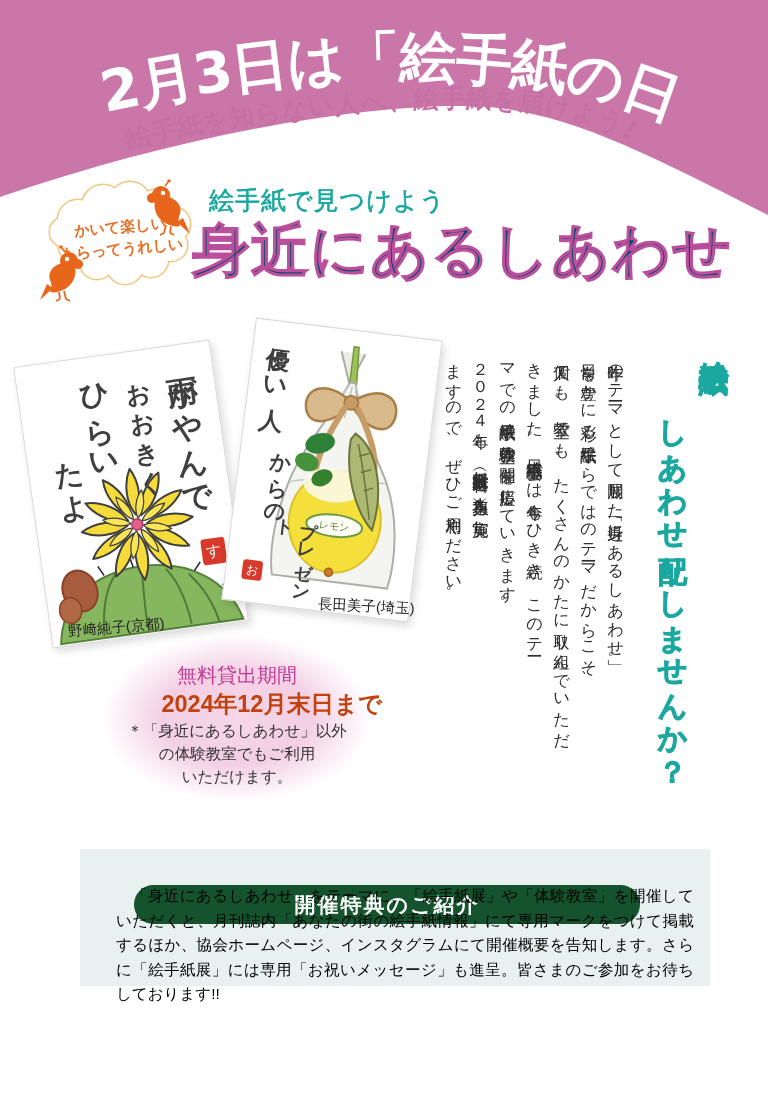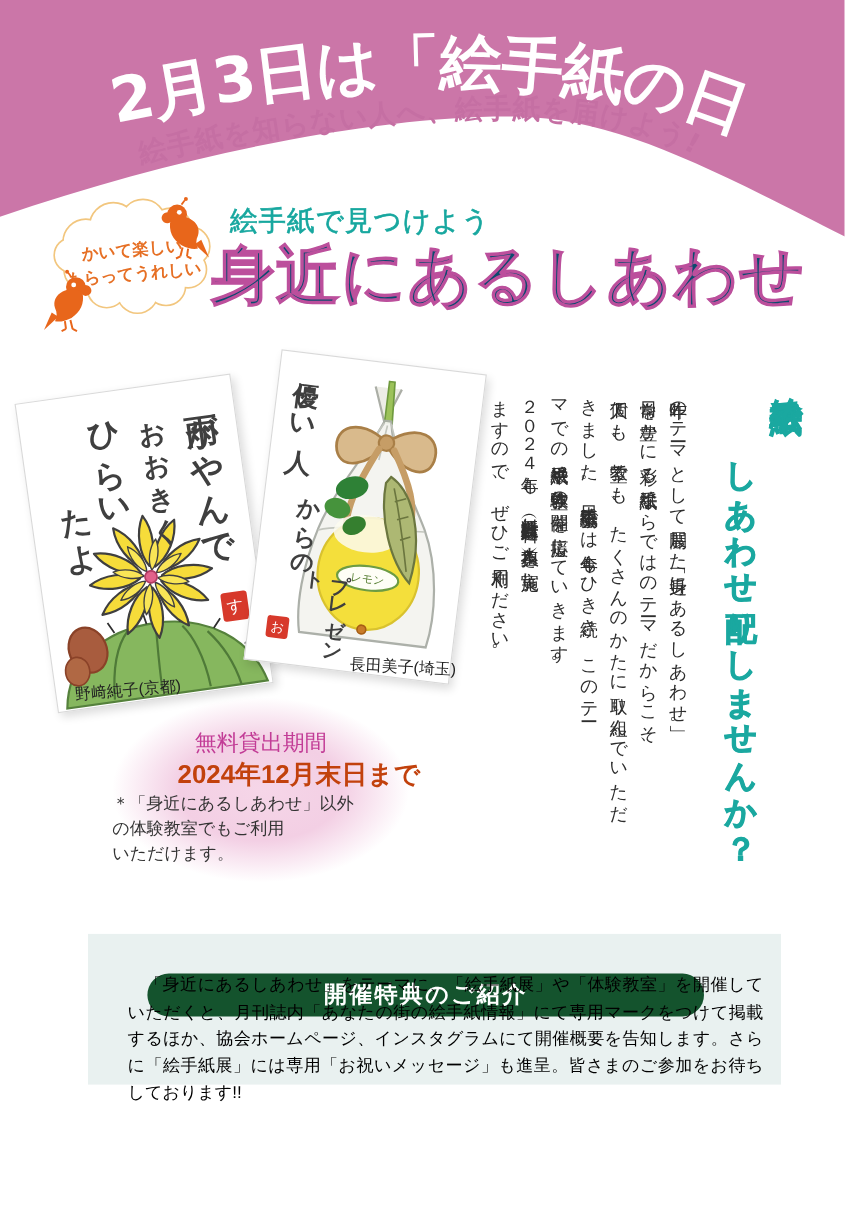--- a/index.html
+++ b/index.html
@@ -43,21 +43,21 @@
   .pitch-body{left:440px;top:352px;font-size:16.3px;line-height:27px;color:#2e2e2e;
               letter-spacing:0.8px;}
 
   
   .blob{left:102px;top:634px;width:270px;height:168px;border-radius:50%;
         background:radial-gradient(closest-side,#f6d6e8 0%,#f3cfe4 55%,rgba(246,214,232,0) 100%);}
   .loan-l1{left:102px;top:662px;width:270px;text-align:center;font-size:20px;
            font-weight:normal;color:#c23c96;}
   .loan-l2{left:92px;top:688px;width:290px;text-align:right;font-size:23.5px;
            font-weight:bold;color:#c2410c;}
-  .loan-note{left:102px;top:719px;width:270px;font-size:15.5px;
+  .loan-note{left:102px;top:719px;width:270px;text-align:center;font-size:15.5px;
              color:#333;line-height:23px;}
 
   
   .benefit-box{left:80px;top:849px;width:630px;height:137px;background:#e9f1f0;}
   .benefit-pill{left:134px;top:885px;width:506px;height:39px;border-radius:20px;
                 background:#14532d;color:#fff;font-size:21px;font-weight:bold;
                 text-align:center;line-height:39px;letter-spacing:2px;}
   .benefit-body{left:116px;top:884px;width:578px;font-size:15.5px;line-height:24.5px;
                 color:#000000;text-align:justify;}
 

